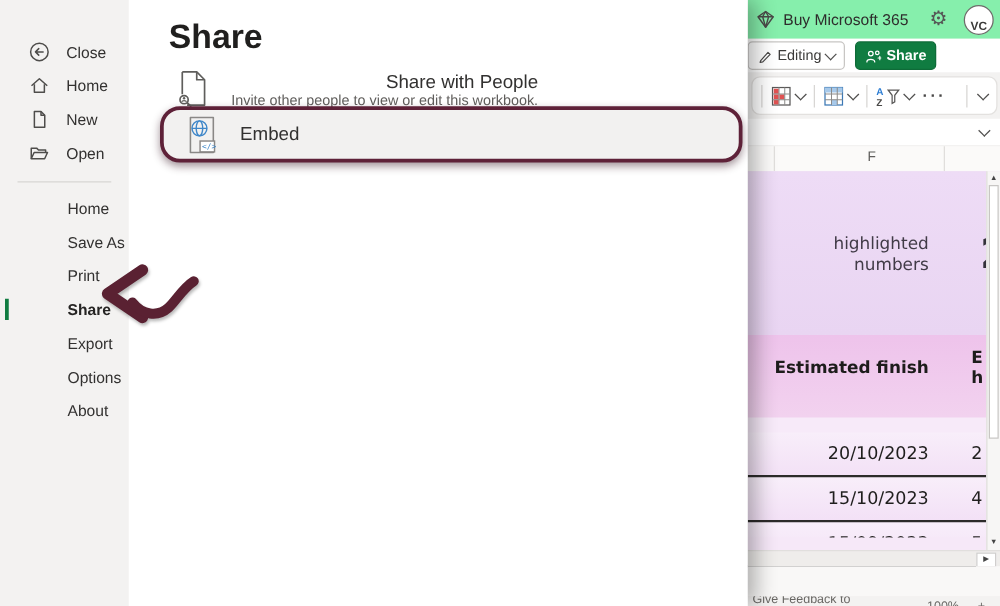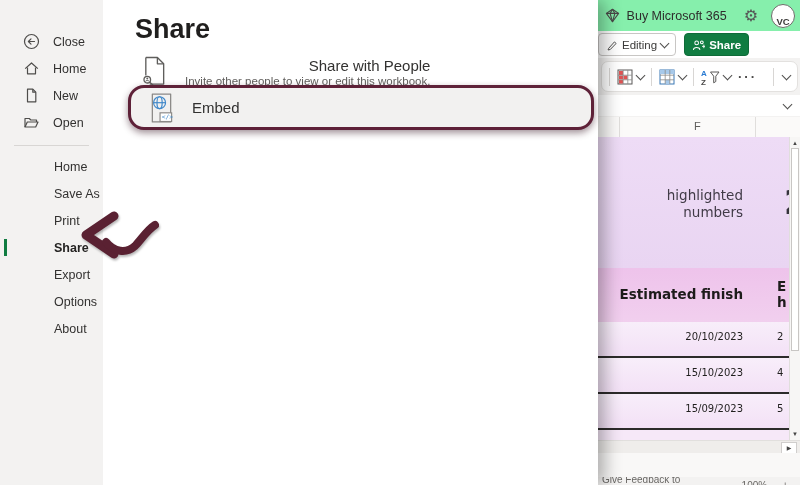--- a/index.html
+++ b/index.html
@@ -41,21 +41,21 @@
                line-height:17px;color:#413b47;font-family:"DejaVu Sans",sans-serif;}
   .merged-sliver{position:absolute;left:186px;top:46px;width:5px;height:54px;overflow:hidden;
                  font-family:"DejaVu Sans",sans-serif;font-weight:700;font-size:33px;color:#35333b;}
   .thead{position:absolute;top:131px;left:0;width:191px;height:66px;background:linear-gradient(#eec3eb,#f2d2ef);}
   .thead-text{position:absolute;right:46px;top:18px;font-weight:700;font-size:13.5px;color:#1d1c1b;
               font-family:"DejaVu Sans",sans-serif;}
   .gcol{position:absolute;left:179px;top:10px;font-weight:700;font-size:13.5px;line-height:16px;color:#1d1c1b;
         font-family:"DejaVu Sans",sans-serif;}
   .trow{position:absolute;left:0;width:191px;height:36px;background:linear-gradient(#f8eefa,#f3e1f6);
         border-bottom:2px solid #2c2b2a;box-sizing:border-box;font-family:"DejaVu Sans",sans-serif;
-        font-size:10px;color:#201f1e;}
+        font-size:14px;color:#201f1e;margin-top:24px;}
   .trow .date{position:absolute;right:46px;top:9px;}
   .trow .gval{position:absolute;left:179px;top:9px;}
   .rowtail{position:absolute;top:293px;left:0;width:191px;height:10px;background:#f6e8f8;}
   .vscroll{position:absolute;right:0;top:0;width:11px;height:303px;background:#f7f6f5;border-left:1px solid #e0dedc;box-sizing:border-box;}
   .vs-arrow{position:absolute;left:0;right:0;text-align:center;font-size:6px;color:#444;line-height:10px;}
   .vs-thumb{position:absolute;top:11px;left:1px;right:1px;height:203px;background:#fff;border:1px solid #c8c6c4;box-sizing:border-box;}
   .xl-hscroll{position:absolute;top:440px;left:0;right:0;height:13px;background:#efedeb;border-top:1px solid #e1dfdd;box-sizing:border-box;}
   .hs-btn{position:absolute;right:3px;top:1px;width:14px;height:10px;background:#fff;border:1px solid #d0cecd;
           font-size:6px;color:#444;text-align:center;line-height:10px;}
   .xl-gapstrip{position:absolute;top:453px;left:0;right:0;height:24px;background:#f9f8f7;}

